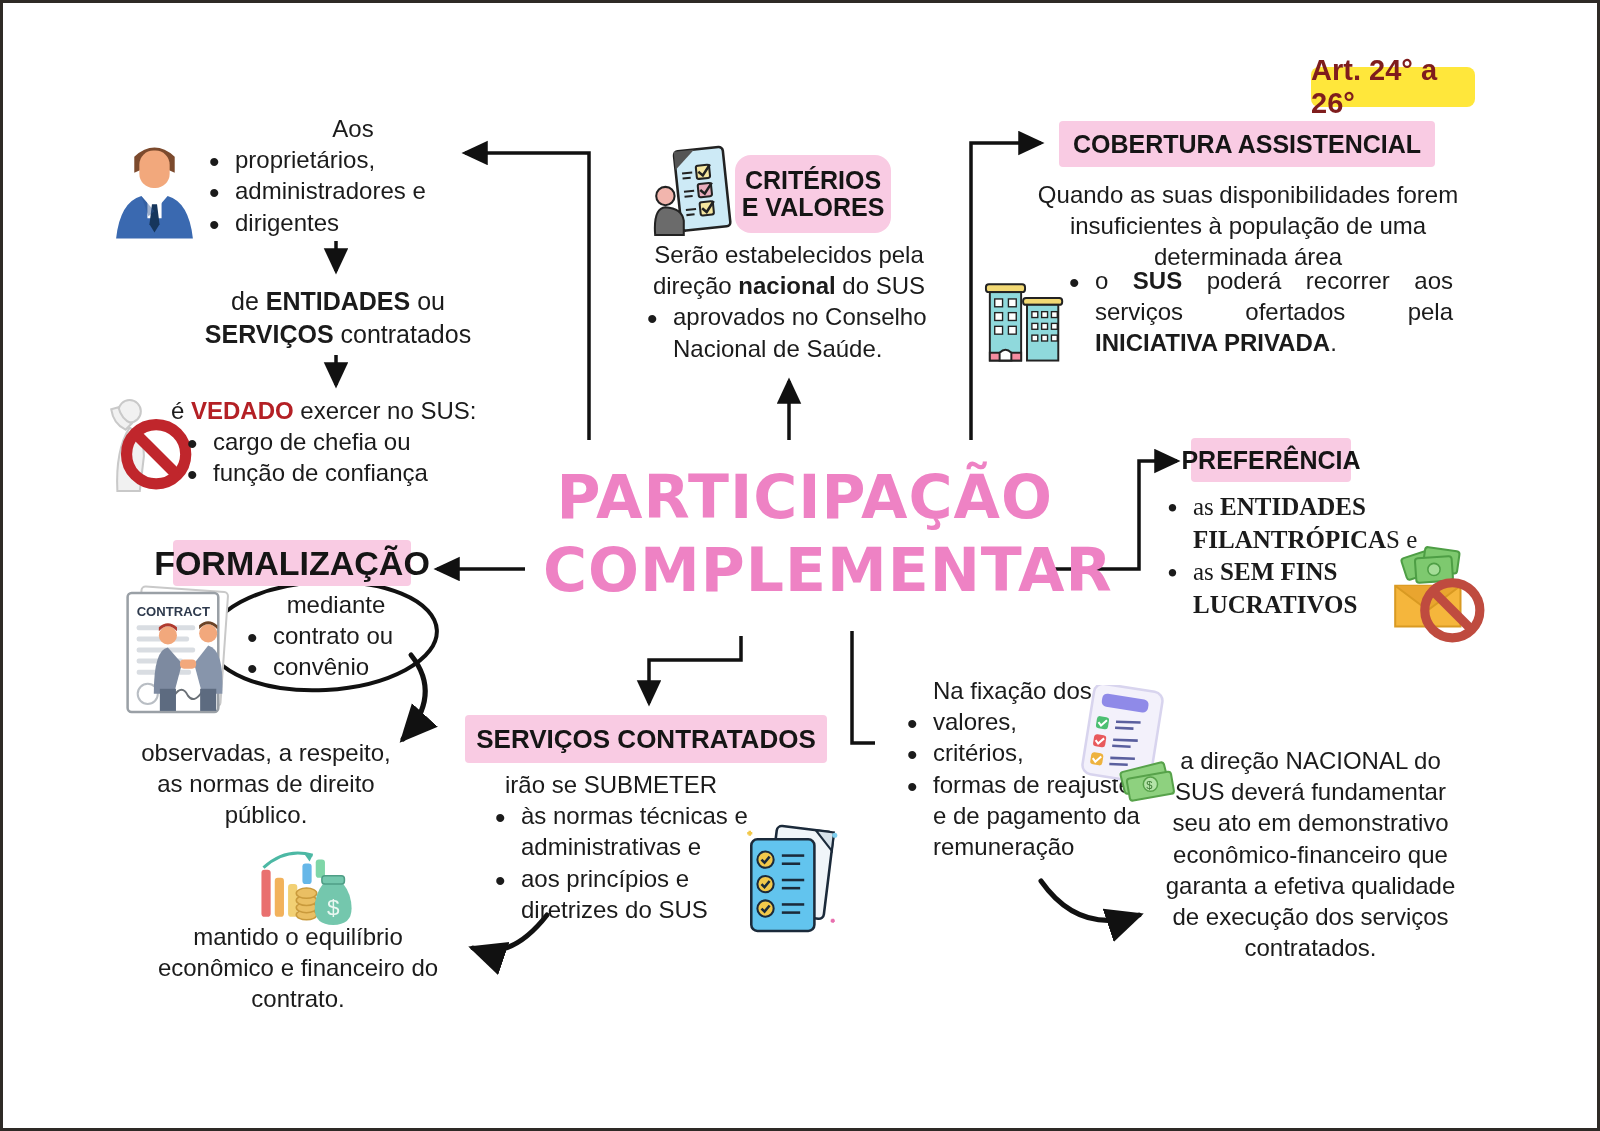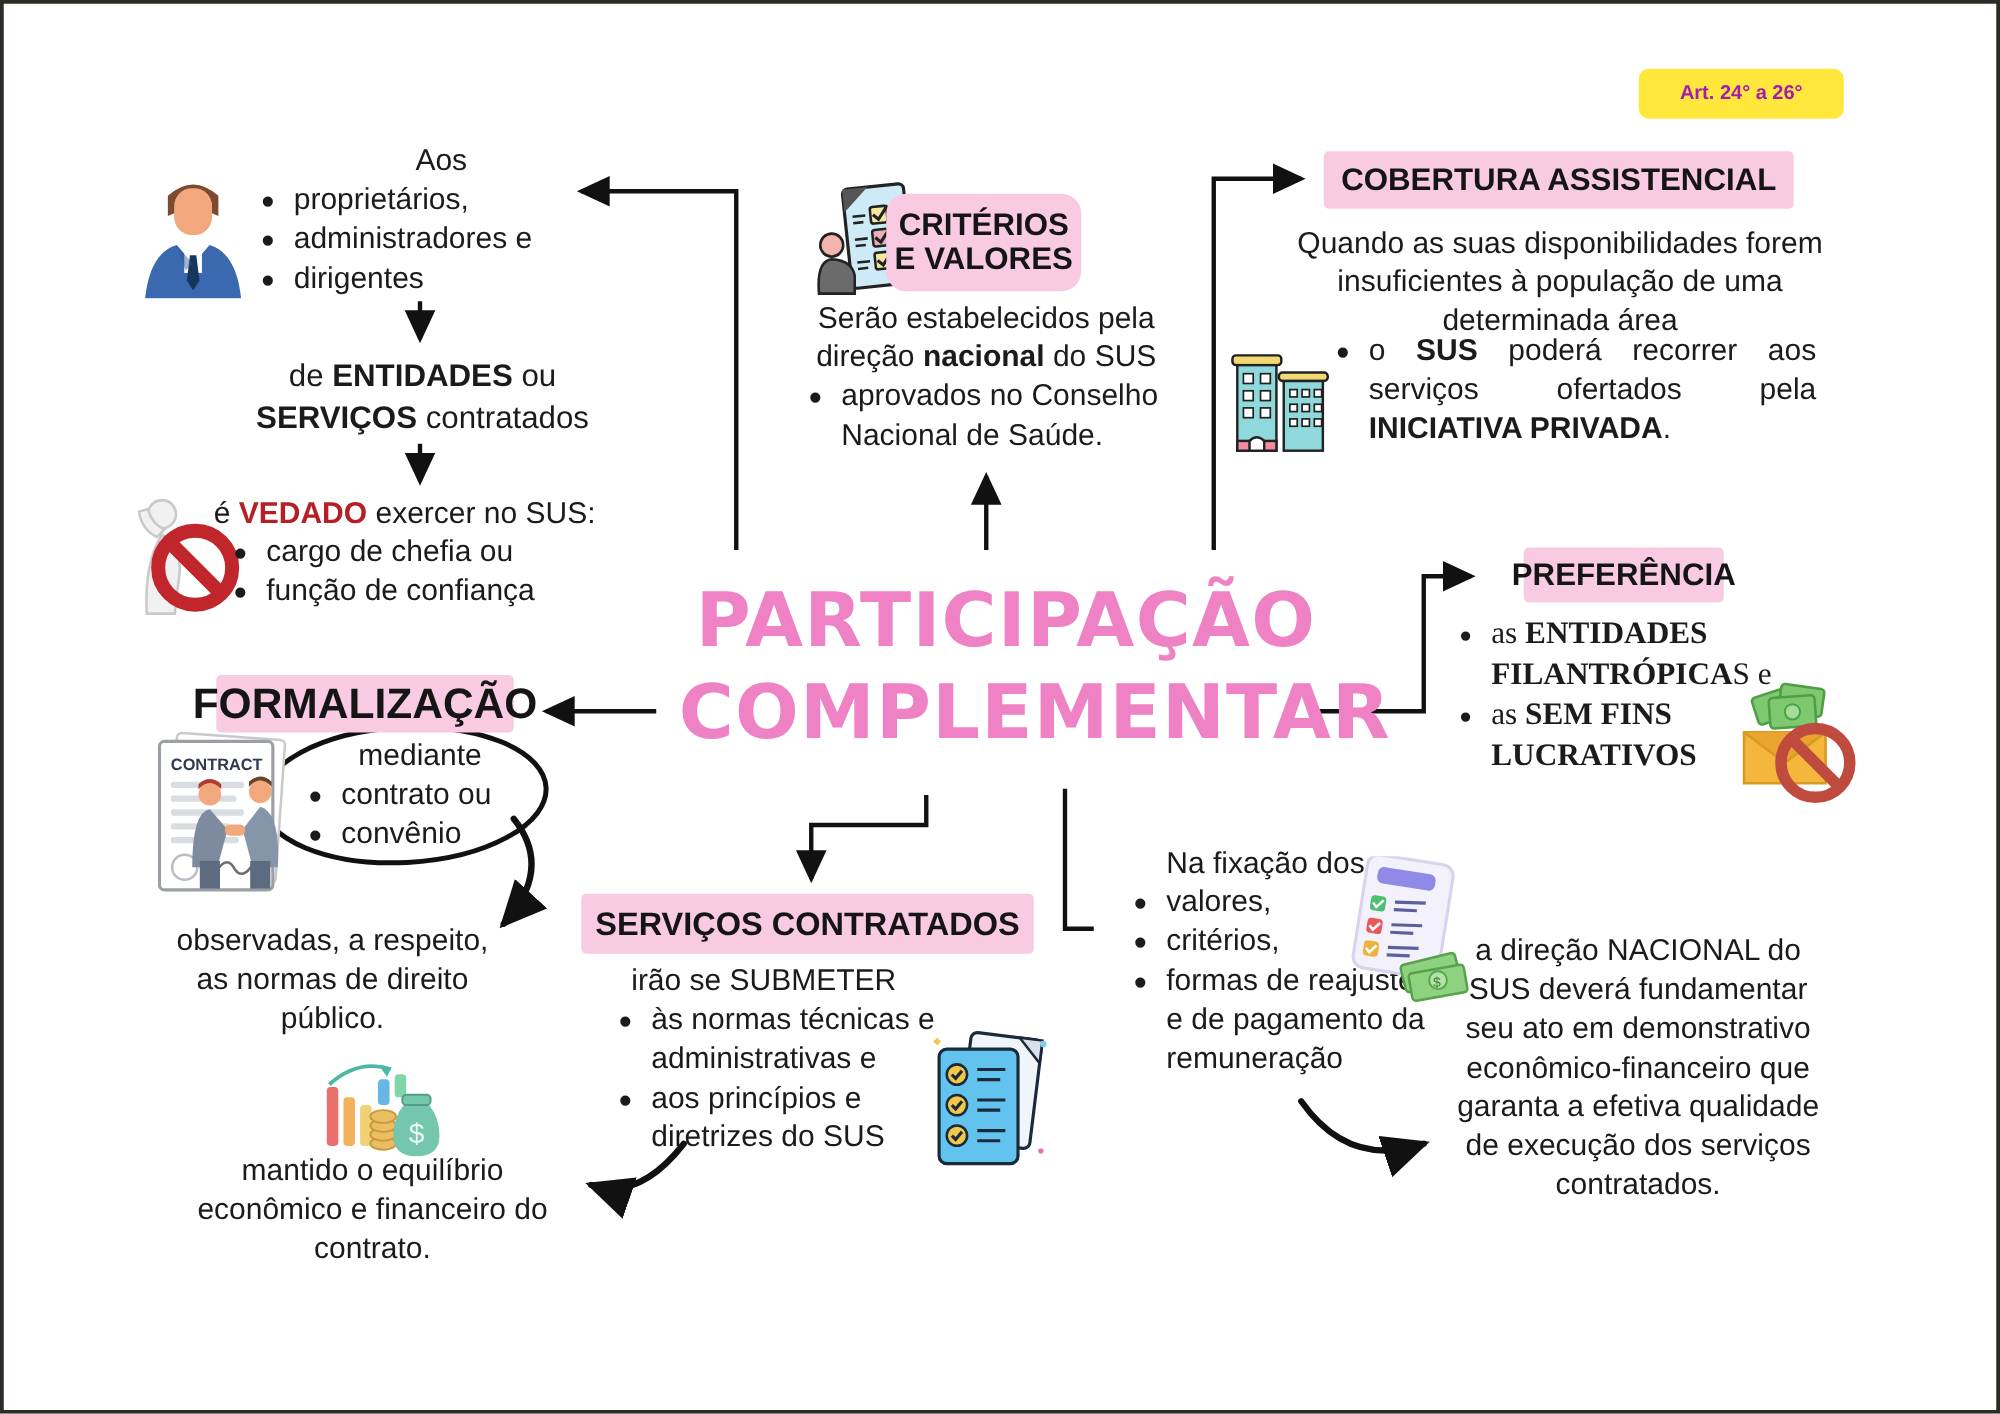--- a/index.html
+++ b/index.html
@@ -12,23 +12,23 @@
   .txt{font-size:24px;line-height:1.3;}
   .center{text-align:center;}
   b,.b{font-weight:700;}
   
   .badge{
     position:absolute;background:#F9CBE3;border-radius:4px;
     font-weight:700;color:#151515;display:flex;align-items:center;justify-content:center;
     text-align:center;line-height:1.08;
   }
   .art{
-    position:absolute;left:1308px;top:52px;width:164px;height:40px;
+    position:absolute;left:1308px;top:64px;width:164px;height:40px;
     background:#FFE73B;border-radius:8px;display:flex;align-items:center;justify-content:center;
-    font-weight:700;font-size:16px;color:#a21caf;
+    font-weight:700;font-size:29px;color:#7f1d1d;
   }
   .title{
     position:absolute;left:540px;top:458px;width:510px;text-align:right;
     font-family:"DejaVu Sans",sans-serif;font-weight:800;color:#EE82C4;
     font-size:60px;line-height:1.22;letter-spacing:1px;
   }
   ul.mm{list-style:none;margin:0;padding:0;}
   ul.mm li{position:relative;padding-left:32px;margin:0;}
   ul.mm li::before{content:"\2022";position:absolute;left:6px;top:-2px;font-size:1.25em;color:#1b1b1b;}
   .red{color:#B42025;font-weight:700;}
@@ -134,21 +134,21 @@
       <rect x="44" y="20" width="13" height="13" rx="2" fill="#f5e6a0" stroke="#222" stroke-width="2"></rect>
       <rect x="44" y="38" width="13" height="13" rx="2" fill="#eaaebd" stroke="#222" stroke-width="2"></rect>
       <rect x="44" y="56" width="13" height="13" rx="2" fill="#f5e6a0" stroke="#222" stroke-width="2"></rect>
       <path d="M46 26 l4 4 l8 -10" fill="none" stroke="#222" stroke-width="2.5"></path>
       <path d="M46 44 l4 4 l8 -10" fill="none" stroke="#222" stroke-width="2.5"></path>
       <path d="M46 62 l4 4 l8 -10" fill="none" stroke="#222" stroke-width="2.5"></path>
     </g>
     <circle cx="12" cy="50" r="9" fill="#f2b5ad" stroke="#222" stroke-width="2"></circle>
     <path d="M2 88 Q0 62 12 61 Q28 62 30 74 L30 88 Z" fill="#6b6b6b" stroke="#222" stroke-width="2"></path>
   </svg>
-  <div class="badge z1" style="left:706px;top:152px;width:156px;height:78px;font-size:25px;border-radius:16px;">
+  <div class="badge z1" style="left:732px;top:152px;width:156px;height:78px;font-size:25px;border-radius:16px;">
     <div>
       <div>CRITÉRIOS</div>
       <div>E VALORES</div>
     </div>
   </div>
   <div class="abs z1 txt" style="left:608px;top:236px;width:356px;">
     <div class="center">Serão estabelecidos pela</div>
     <div class="center"><span>direção </span><b>nacional</b><span> do SUS</span></div>
     <ul class="mm" style="margin-left:30px;width:300px;">
       <li>aprovados no Conselho Nacional de Saúde.</li>
@@ -183,21 +183,21 @@
         <rect x="60" y="52" width="6" height="6"></rect>
         <rect x="70" y="52" width="6" height="6"></rect>
       <rect x="50" y="64" width="6" height="6"></rect>
         <rect x="60" y="64" width="6" height="6"></rect>
         <rect x="70" y="64" width="6" height="6"></rect>
     </g>
     <rect x="7" y="82" width="32" height="8" fill="#f48ca0" stroke="#222" stroke-width="2"></rect>
     <path d="M17 90 L17 82 Q23 76 29 82 L29 90 Z" fill="#fff" stroke="#222" stroke-width="2"></path>
   </svg>
 
-  <div class="badge z1" style="left:1216px;top:435px;width:160px;height:44px;font-size:25px;">
+  <div class="badge z1" style="left:1188px;top:435px;width:160px;height:44px;font-size:25px;">
     <span>PREFERÊNCIA</span>
   </div>
   <div class="abs z1 txt" style="left:1158px;top:488px;width:280px;font-size:25px;font-family:Liberation Serif, serif;">
     <ul class="mm">
       <li><span>as </span><b>ENTIDADES FILANTRÓPICA</b><span>S e</span></li>
       <li><span>as </span><b>SEM FINS LUCRATIVOS</b></li>
     </ul>
   </div>
   <svg class="abs z1" style="left:1382px;top:542px" width="102" height="102" viewBox="0 0 100 100">
     <g stroke="#4e9e45" stroke-width="2" fill="#7ec96f">

